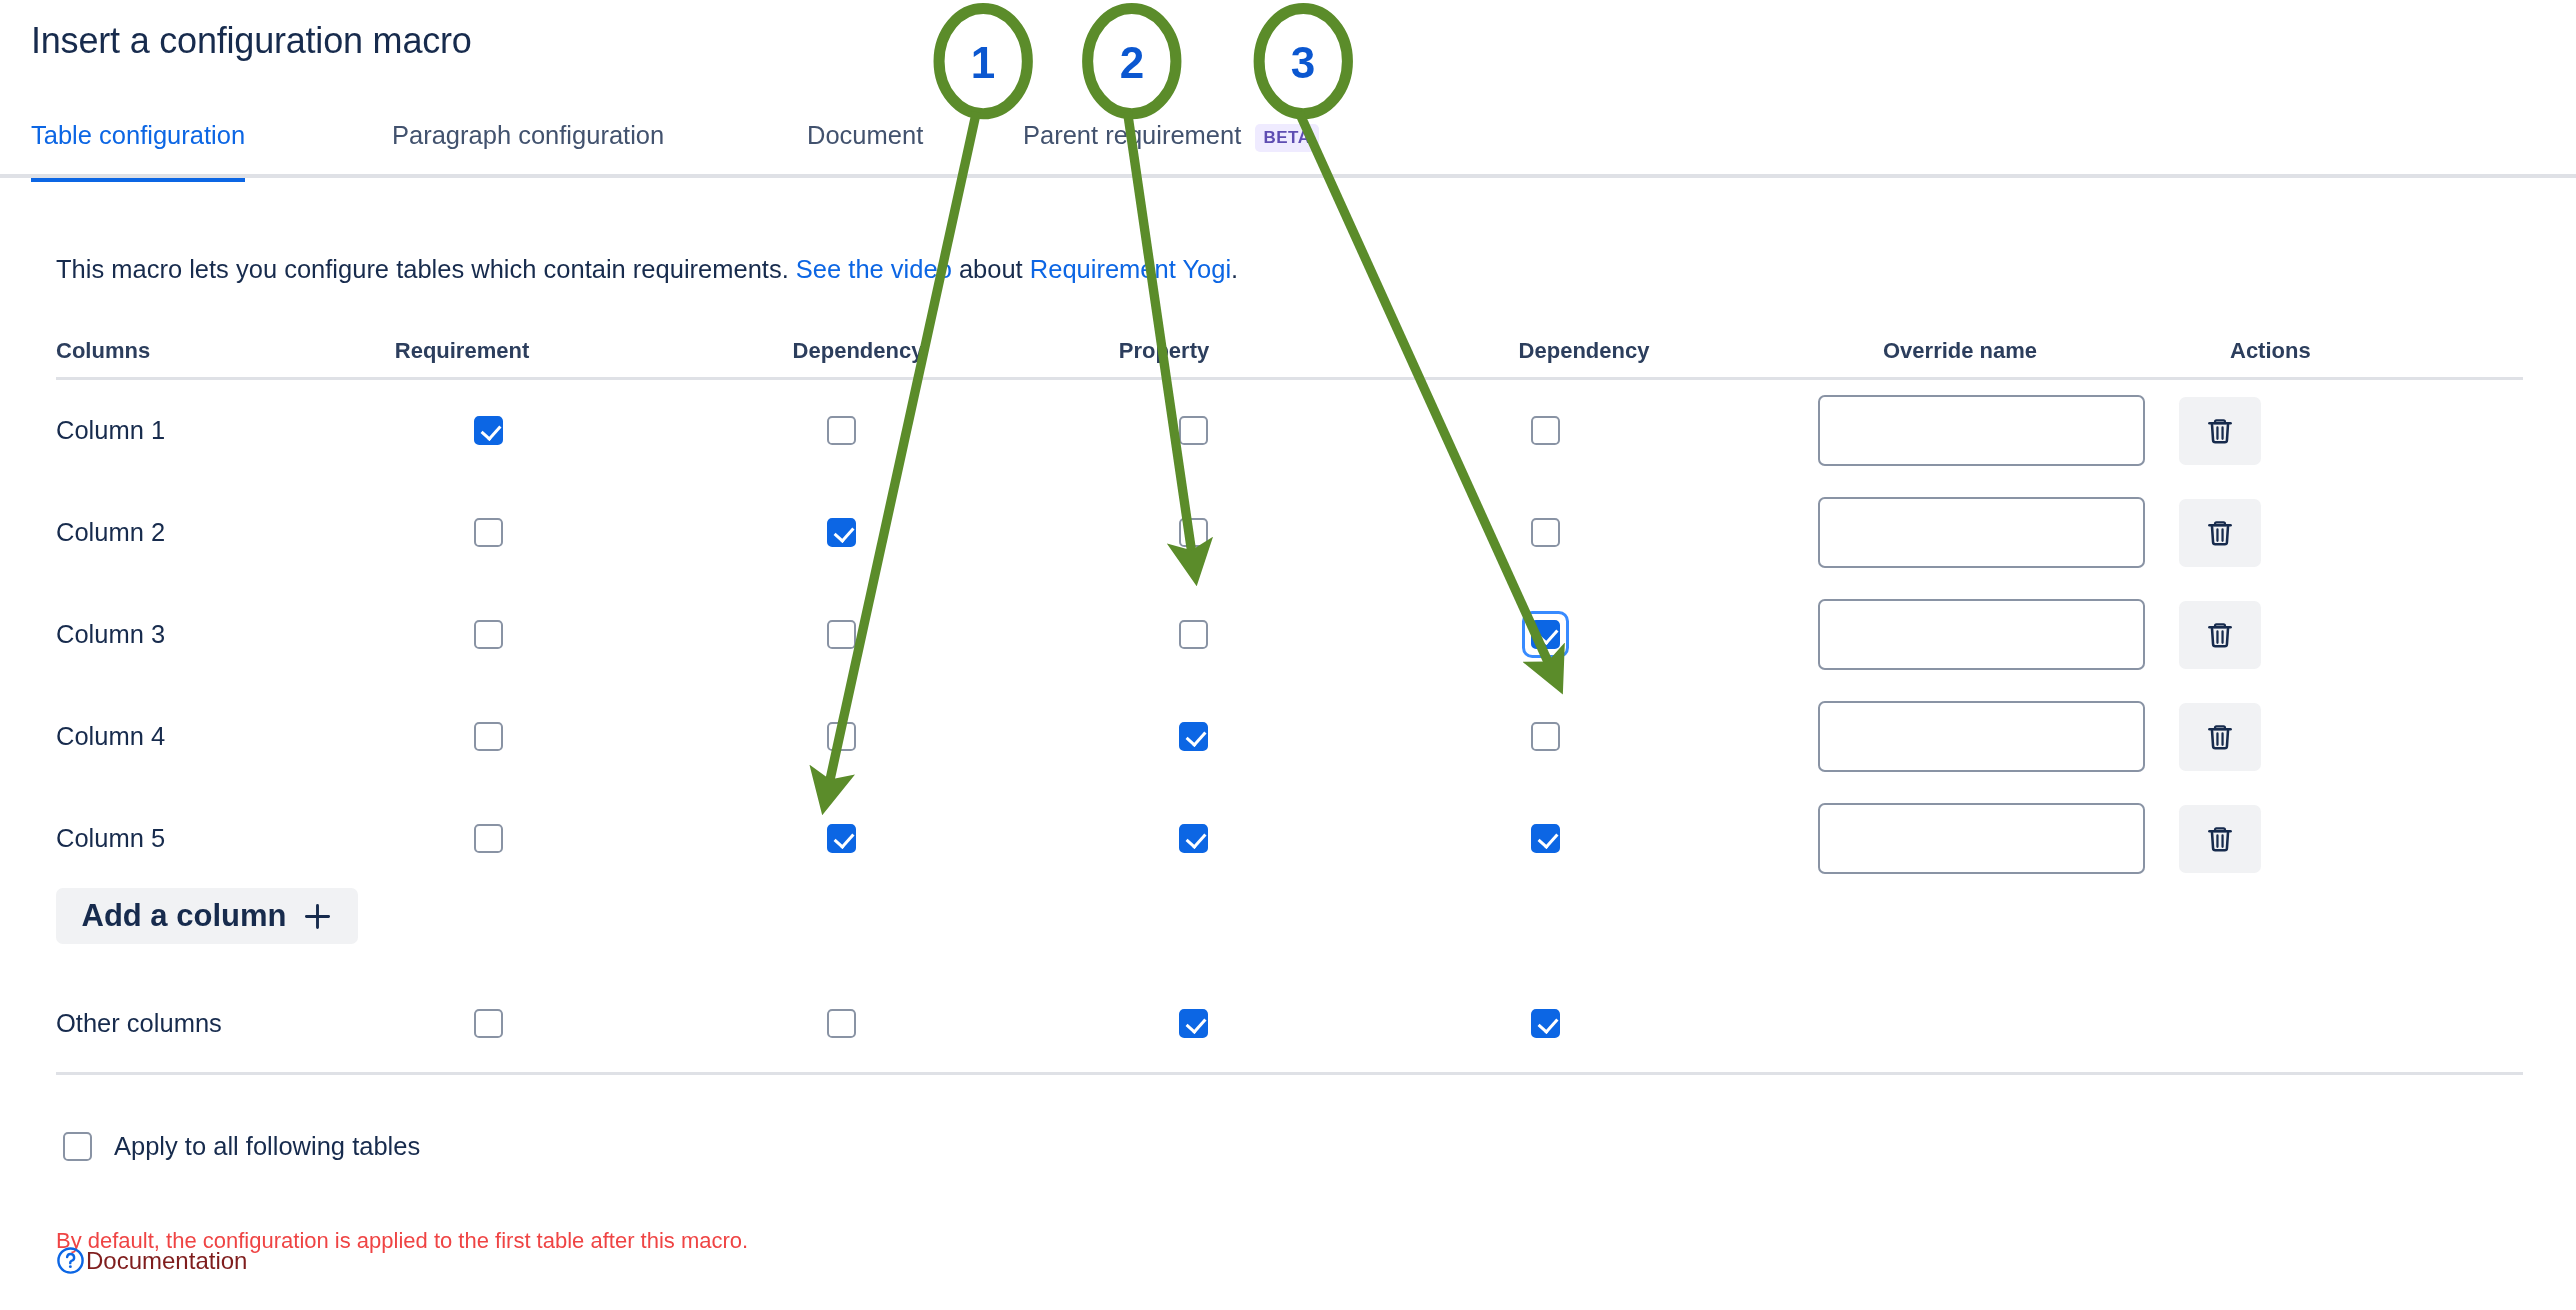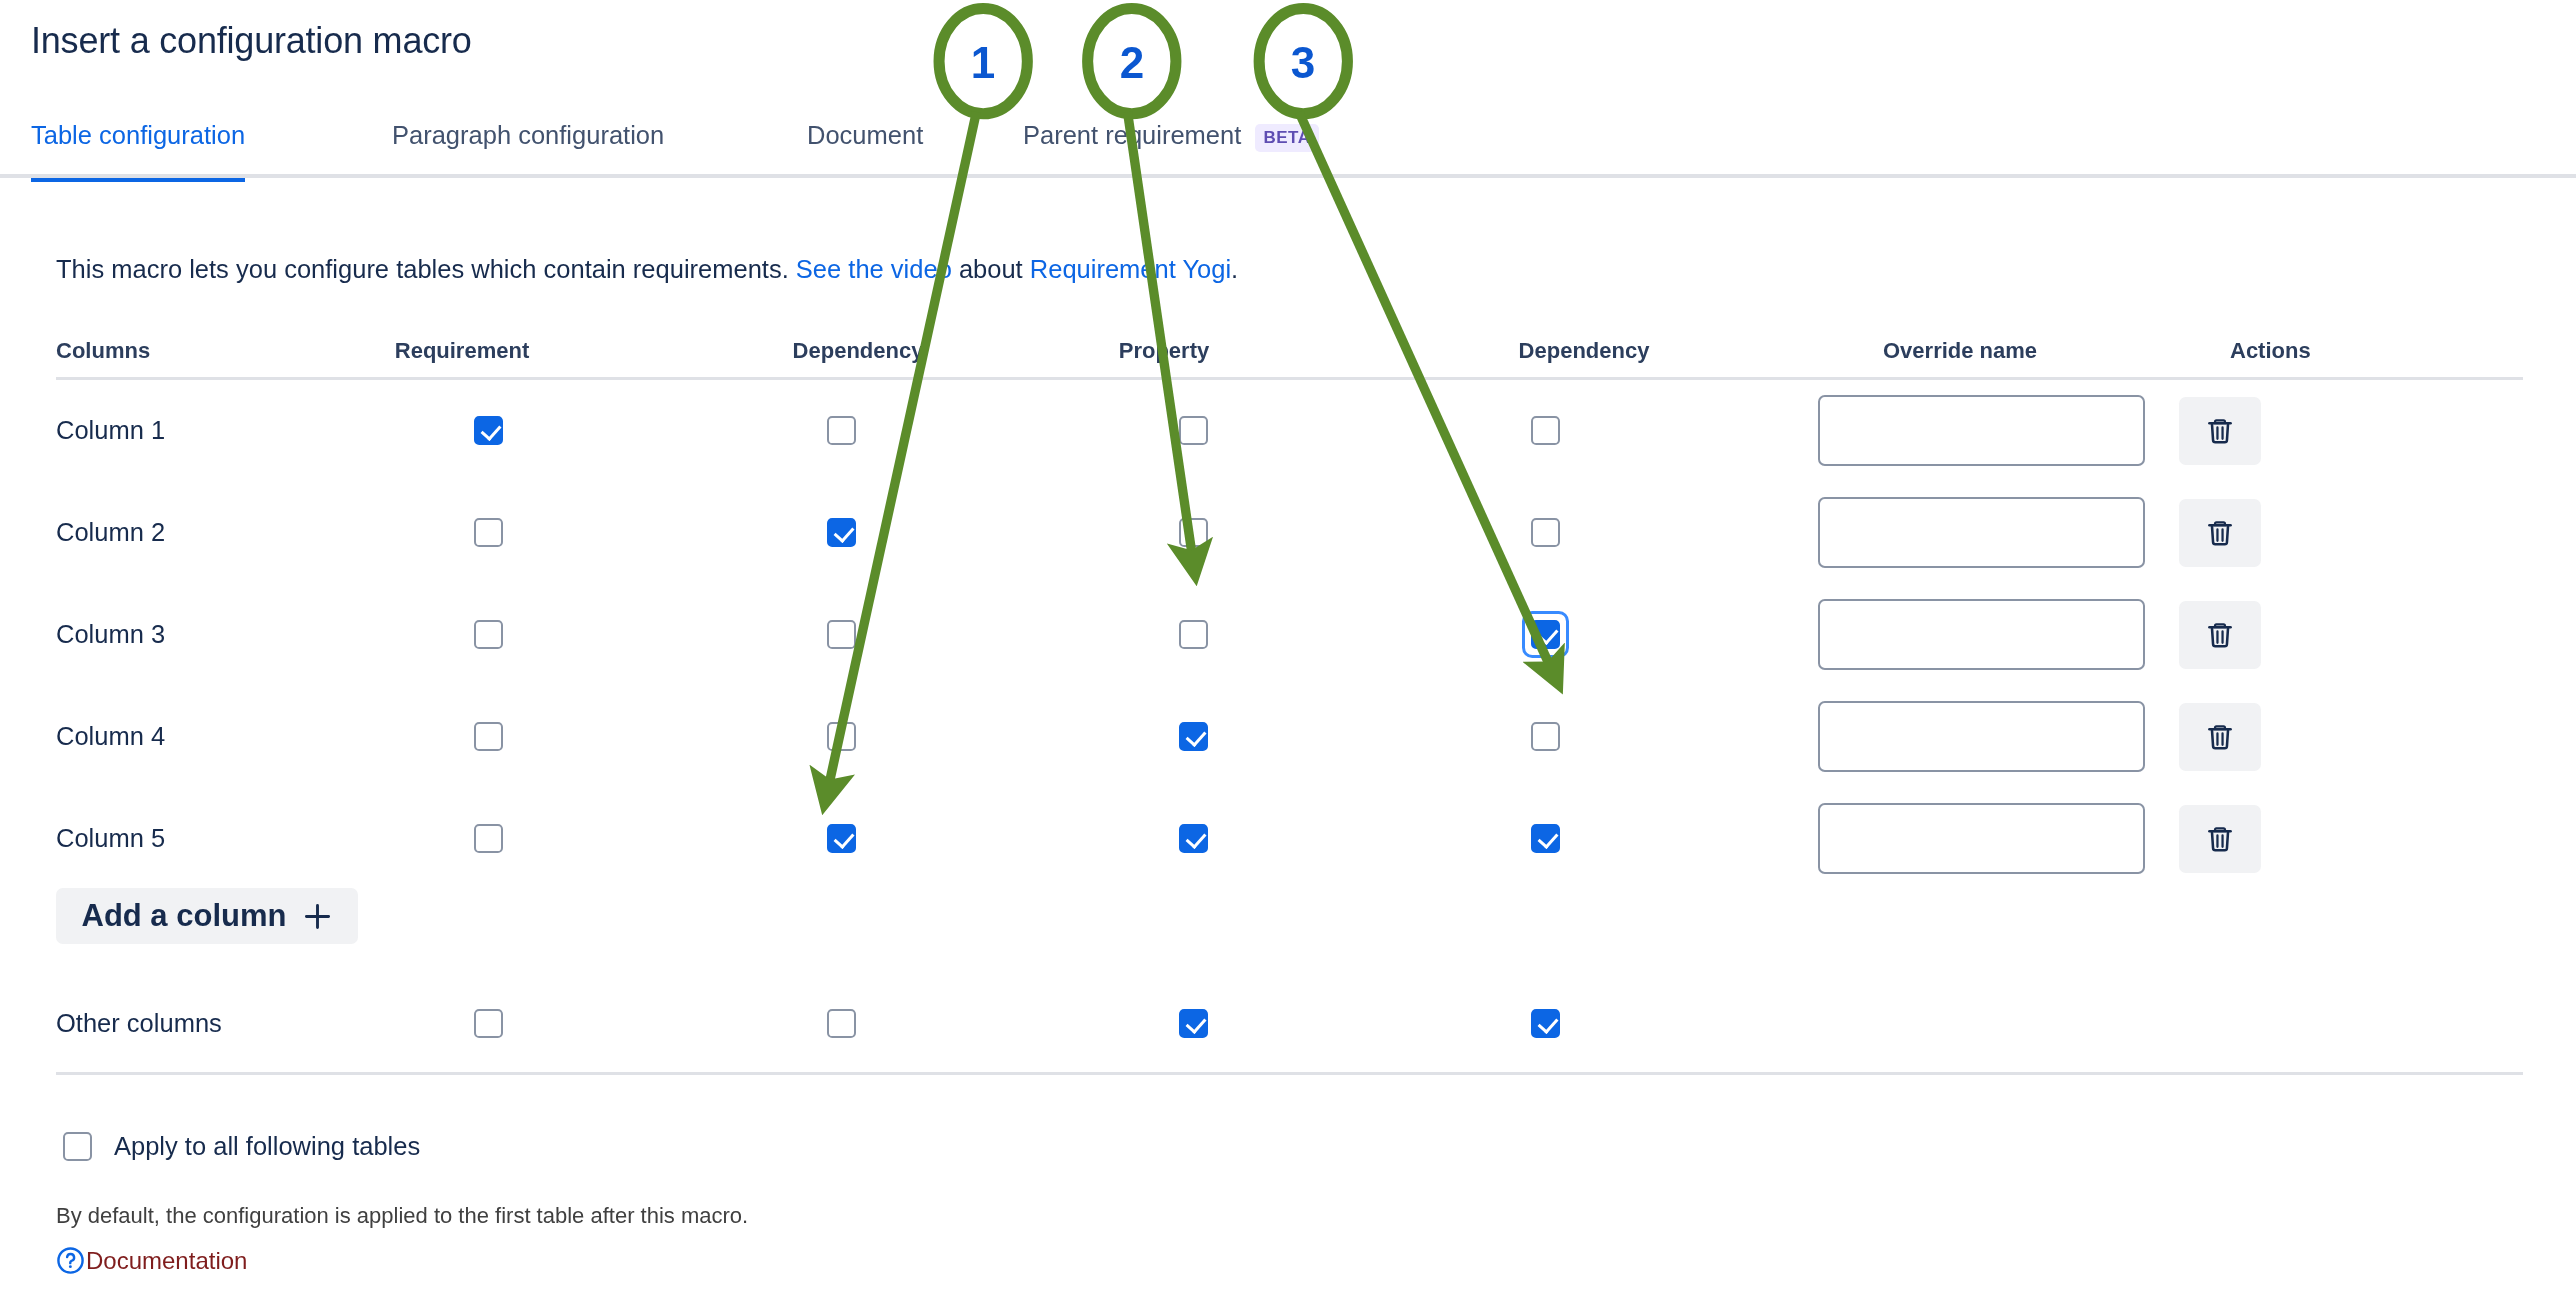--- a/index.html
+++ b/index.html
@@ -224,23 +224,23 @@
     align-items: flex-end;
     gap: 22px;
   }
   #apply-label {
     font-size: 25.5px;
     color: #172B4D;
     white-space: nowrap;
   }
   #apply-hint {
     position: absolute;
-    left: 56px; top: 1203px;
+    left: 56px; top: 1228px;
     font-size: 22px;
-    color: #404040;
+    color: #ef4444;
     white-space: nowrap;
   }
   #doc-link {
     position: absolute;
     left: 56px; top: 1246px;
     display: flex;
     align-items: center;
     gap: 1px;
     font-size: 24px;
     color: #7f1d1d;

